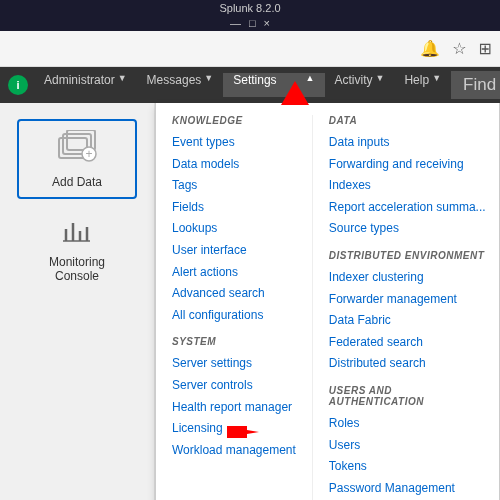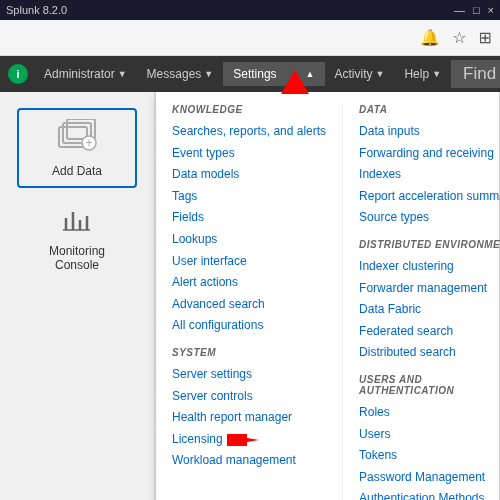--- a/index.html
+++ b/index.html
@@ -13,21 +13,22 @@
     }
 
     
     .title-bar {
       background: #1a1a2e;
       color: #ccc;
       font-size: 11px;
       padding: 2px 6px;
       display: flex;
       align-items: center;
-      height: 20px;
+      height: 31px;
+      flex-direction: column;
     }
     .title-bar-title {
       flex: 1;
     }
     .title-bar-controls {
       display: flex;
       gap: 8px;
     }
 
     
@@ -68,21 +69,21 @@
       font-weight: bold;
       margin-right: 6px;
       flex-shrink: 0;
     }
     .nav-item {
       color: #ccc;
       font-size: 12px;
       padding: 0 10px;
       height: 24px;
       display: flex;
-      align-items: center;
+      align-items: flex-start;
       cursor: pointer;
       white-space: nowrap;
       gap: 3px;
     }
     .nav-item .caret {
       font-size: 9px;
     }
     .nav-item.active-settings {
       background: #555;
       color: white;
@@ -280,36 +281,35 @@
   <div class="dropdown-overlay">
 
     <div style="position:absolute; top:-22px; left:125px; z-index:30;">
       <svg width="28" height="24" viewBox="0 0 28 24">
         <polygon points="14,0 28,24 0,24" fill="red"></polygon>
       </svg>
     </div>
 
     <div class="dropdown-col">
       <div class="section-header">KNOWLEDGE</div>
-      <a class="menu-link">Searches, reports, and alerts</a>
       <a class="menu-link">Event types</a>
       <a class="menu-link">Data models</a>
       <a class="menu-link">Tags</a>
       <a class="menu-link">Fields</a>
       <a class="menu-link">Lookups</a>
       <a class="menu-link">User interface</a>
       <a class="menu-link">Alert actions</a>
       <a class="menu-link">Advanced search</a>
       <a class="menu-link">All configurations</a>
 
       <div class="section-header">SYSTEM</div>
       <a class="menu-link">Server settings</a>
       <a class="menu-link">Server controls</a>
       <a class="menu-link">Health report manager</a>
-      <div style="display:flex; align-items:center; gap:4px;">
+      <div style="display:flex; align-items:flex-end; gap:4px;">
         <a class="menu-link">Licensing</a>
         <svg width="32" height="16" viewBox="0 0 32 16">
           <polygon points="0,2 20,2 20,6 32,8 20,10 20,14 0,14" fill="red"></polygon>
         </svg>
       </div>
       <a class="menu-link">Workload management</a>
     </div>
 
     <div class="dropdown-col">
       <div class="section-header">DATA</div>

